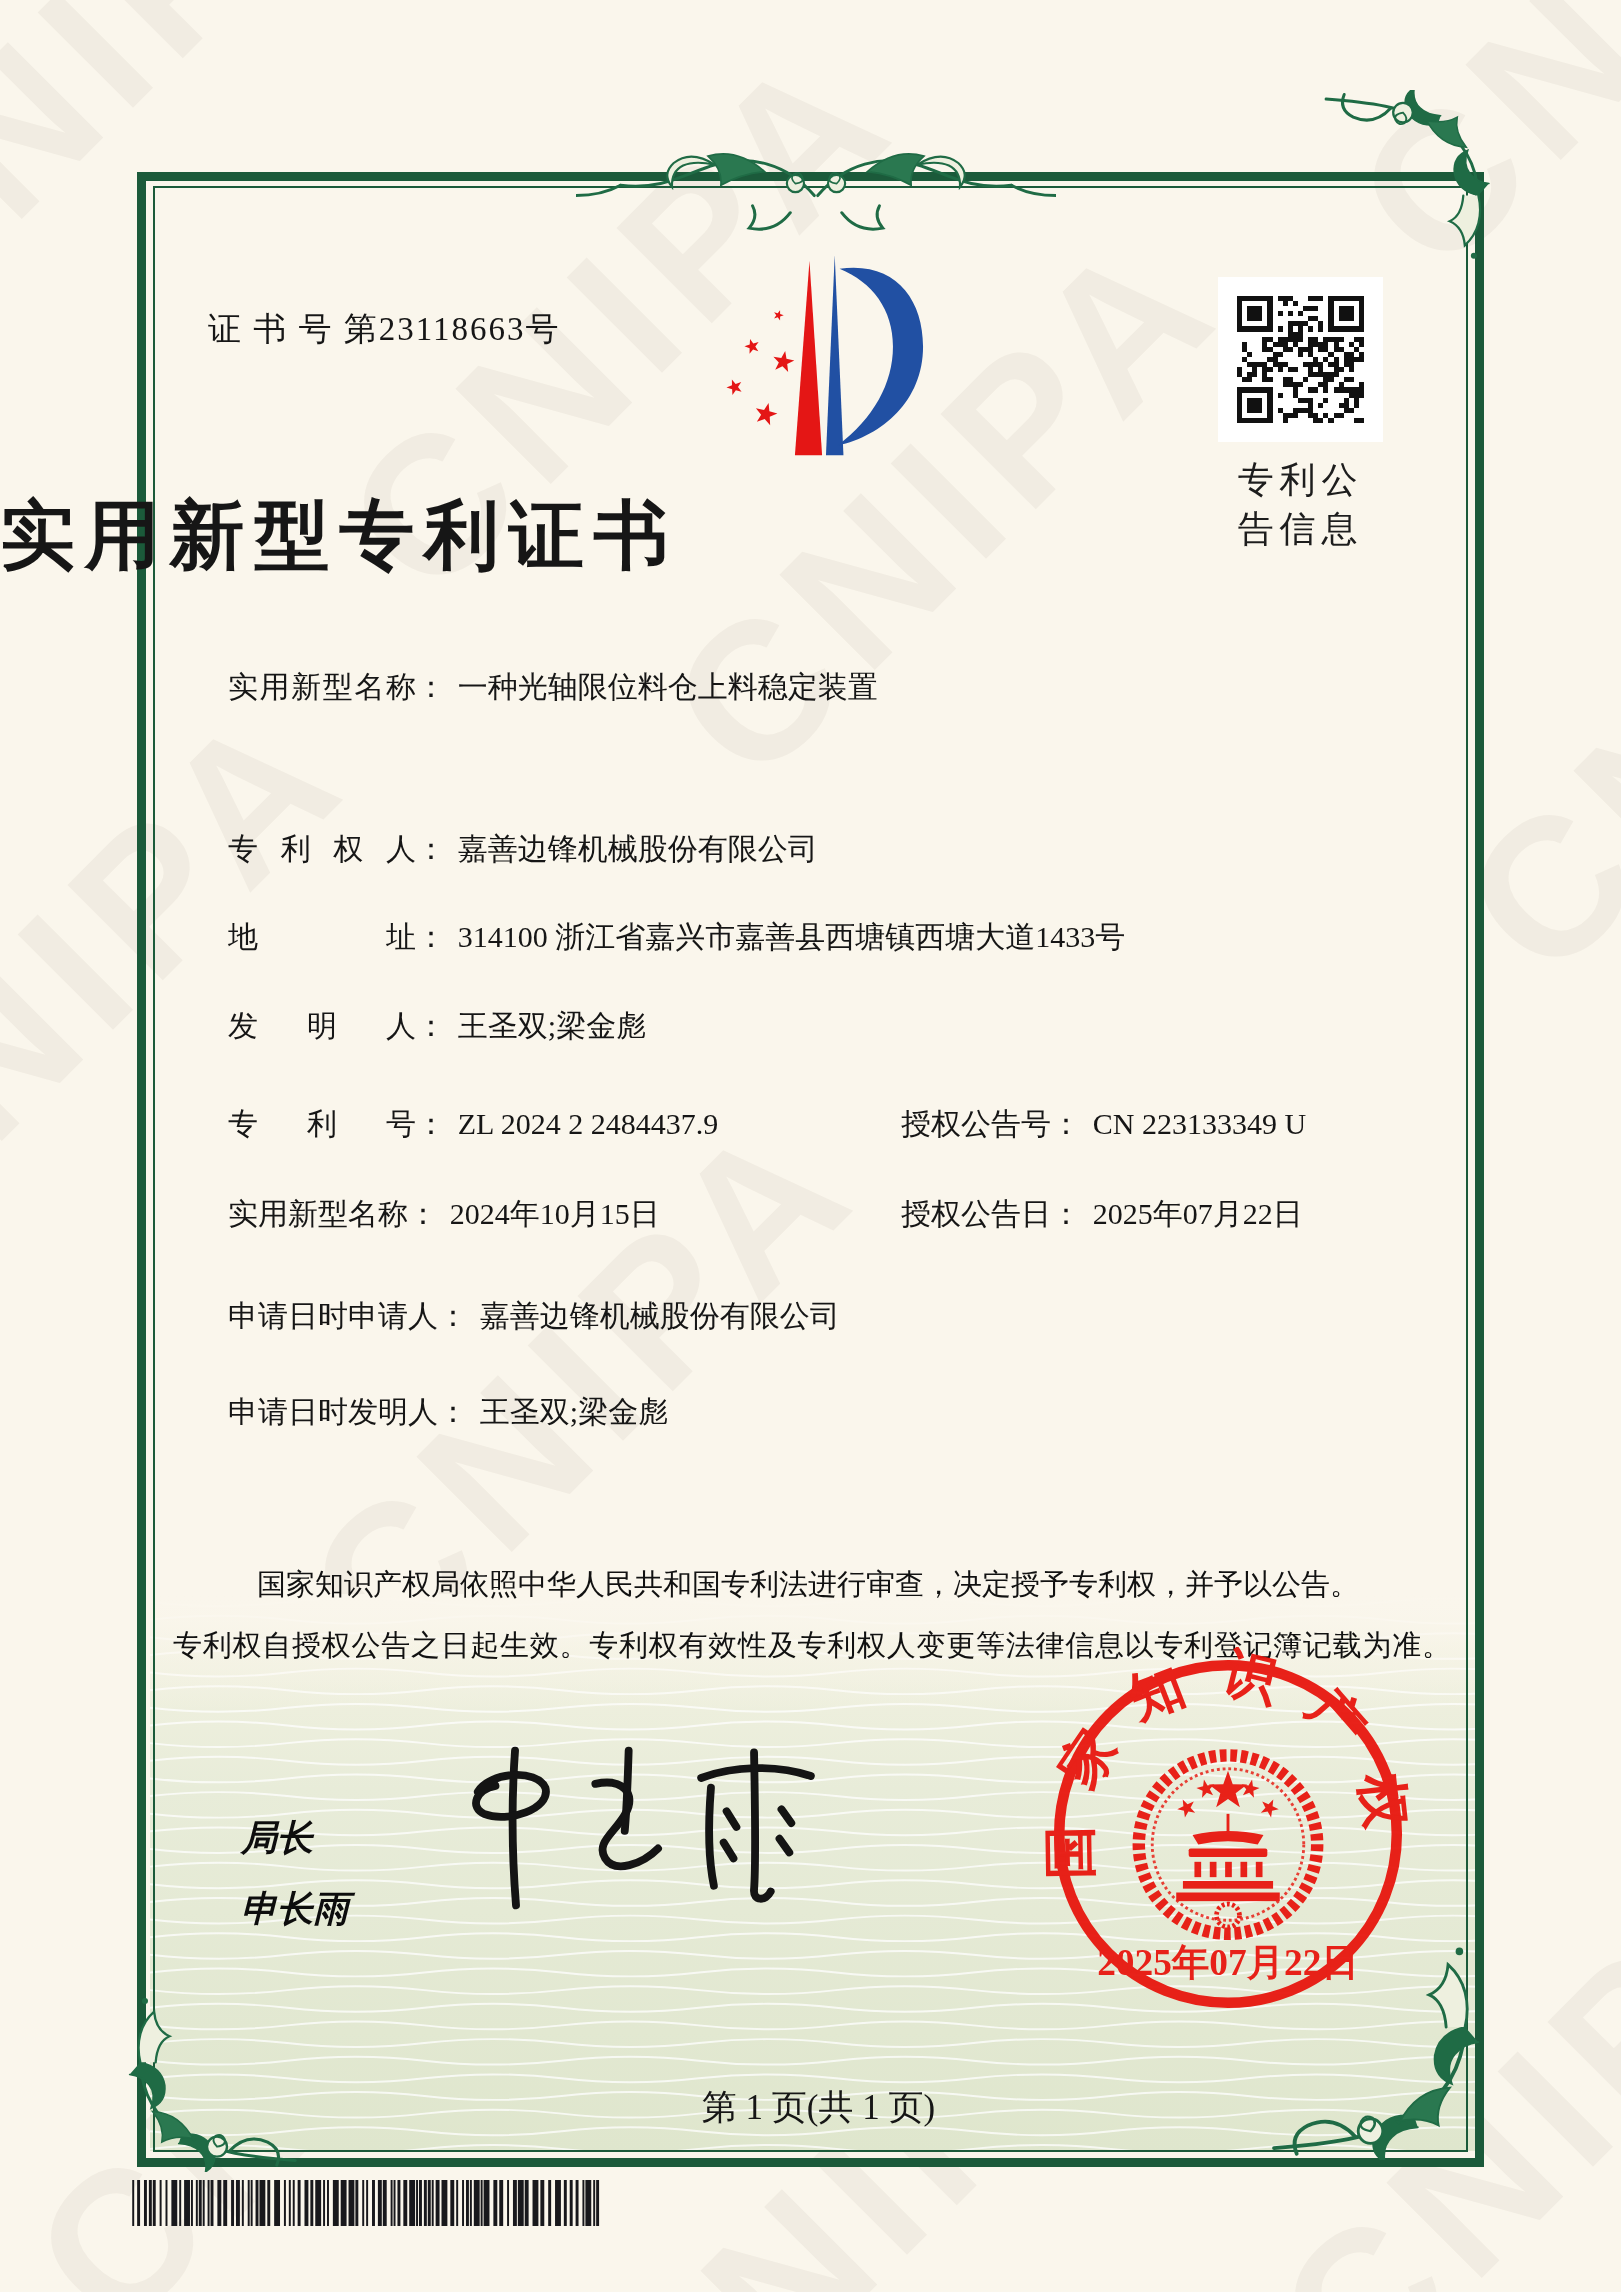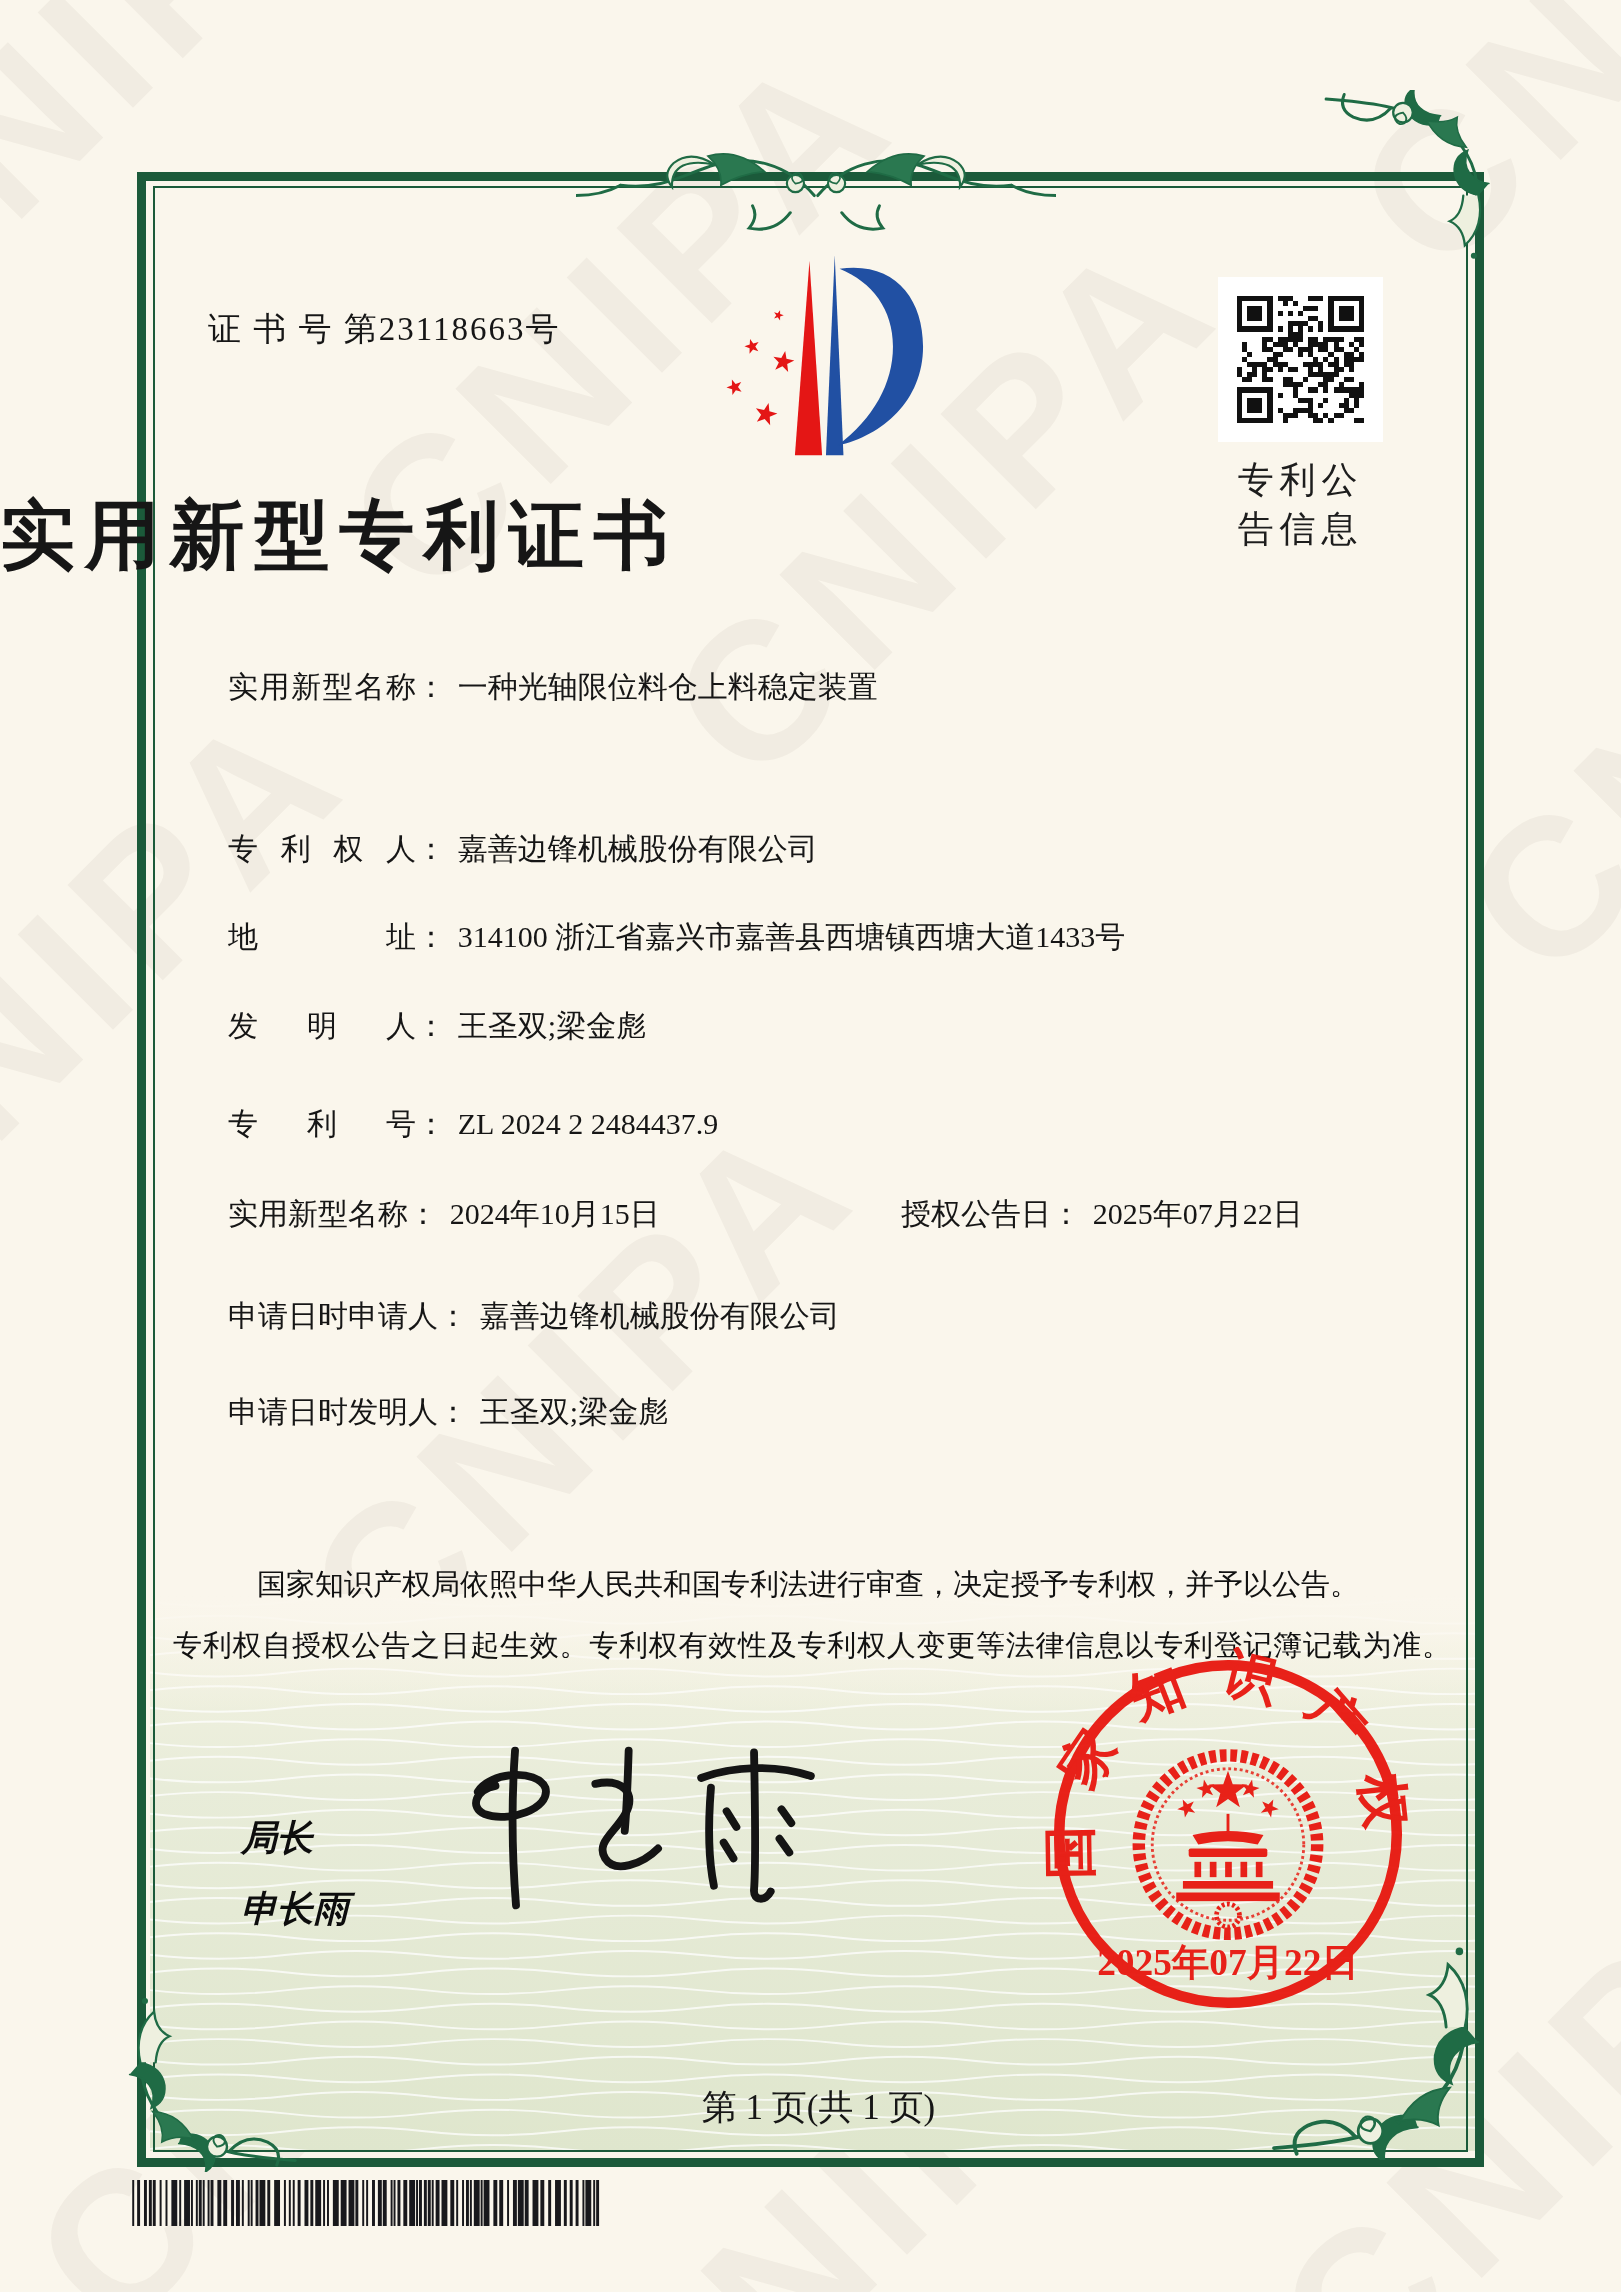--- a/index.html
+++ b/index.html
@@ -491,20 +491,21 @@
     <span class="lbl">专利权人</span><span>：</span><span class="val">嘉善边锋机械股份有限公司</span>
   </div>
   <div class="row" style="top:917px">
     <span class="lbl">地址</span><span>：</span><span class="val">314100 浙江省嘉兴市嘉善县西塘镇西塘大道1433号</span>
   </div>
   <div class="row" style="top:1006px">
     <span class="lbl">发明人</span><span>：</span><span class="val">王圣双;梁金彪</span>
   </div>
   <div class="row" style="top:1104px;right:137px">
     <span class="lbl">专利号</span><span>：</span><span class="val">ZL 2024 2 2484437.9</span>
+    <span class="rcol"><span class="lbl auto">授权公告号</span><span>：</span><span class="val">CN 223133349 U</span></span>
   </div>
   <div class="row" style="top:1194px;right:137px">
     <span class="lbl auto">实用新型名称</span><span>：</span><span class="val">2024年10月15日</span>
     <span class="rcol"><span class="lbl auto">授权公告日</span><span>：</span><span class="val">2025年07月22日</span></span>
   </div>
   <div class="row" style="top:1392px">
     <span class="lbl auto">申请日时发明人</span><span>：</span><span class="val">王圣双;梁金彪</span>
   </div>
   <div class="row" style="top:1296px">
     <span class="lbl auto">申请日时申请人</span><span>：</span><span class="val">嘉善边锋机械股份有限公司</span>

